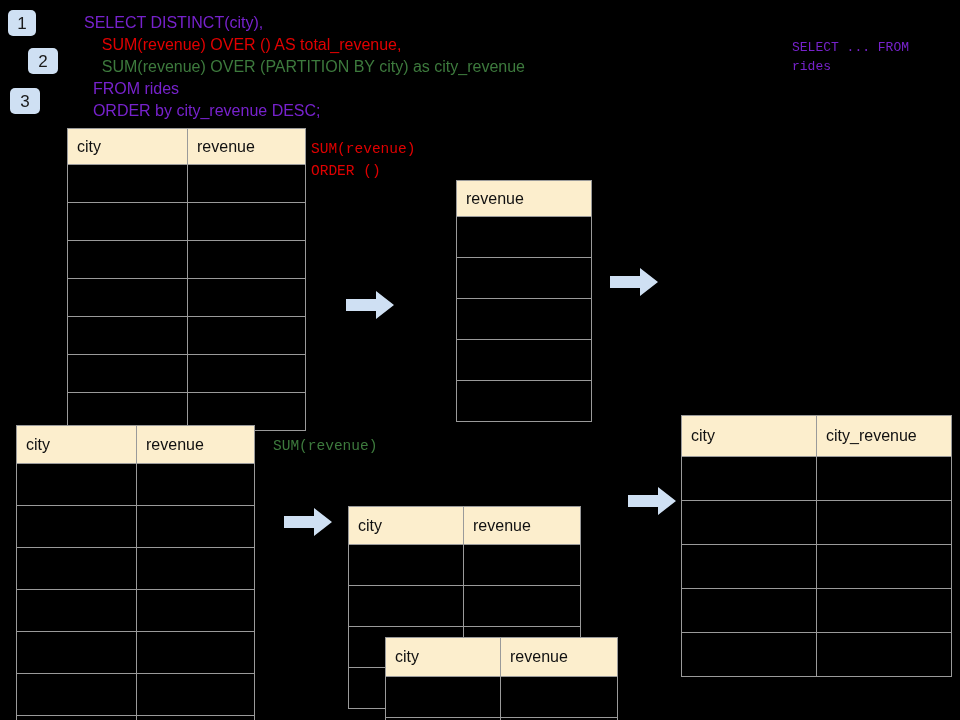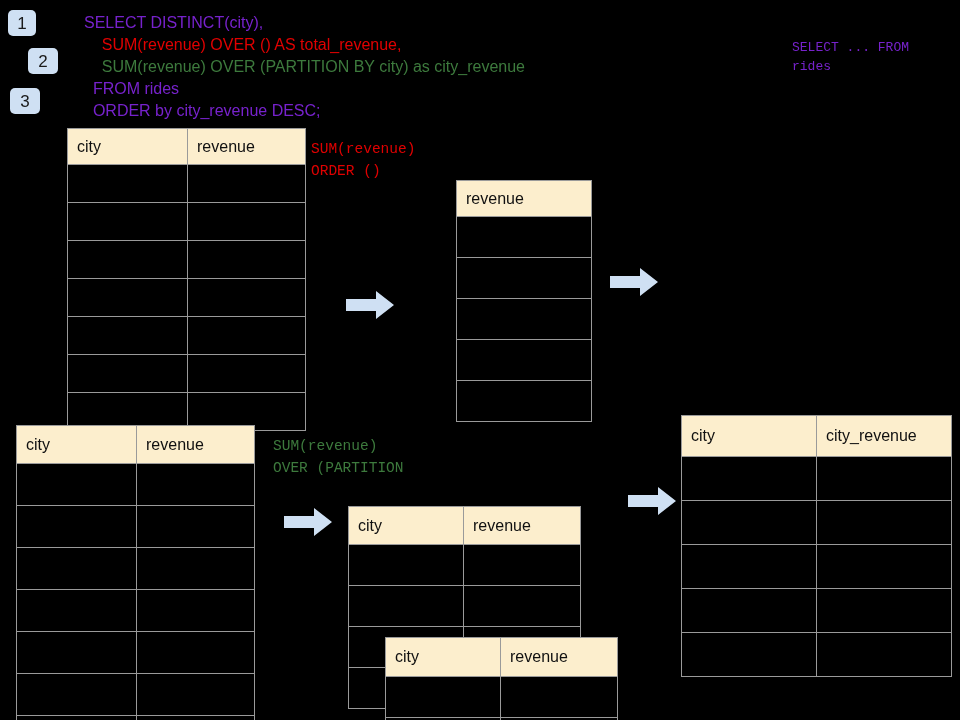--- a/index.html
+++ b/index.html
@@ -87,21 +87,21 @@
       <div class="badge" style="left: 28px; top: 48px; width: 30px; height: 26px; background: rgb(207, 224, 243); color: rgb(26, 26, 26);">2</div>
       <div class="badge" style="left: 10px; top: 88px; width: 30px; height: 26px; background: rgb(207, 224, 243); color: rgb(26, 26, 26);">3</div>
     </div>
 
   <div class="code" id="sql-block" style="left: 84px; top: 12px;"><div class="code-line" style="color: rgb(119, 34, 204);">SELECT DISTINCT(city),</div><div class="code-line" style="color: rgb(224, 0, 0);">    SUM(revenue) OVER () AS total_revenue,</div><div class="code-line" style="color: rgb(61, 122, 61);">    SUM(revenue) OVER (PARTITION BY city) as city_revenue</div><div class="code-line" style="color: rgb(119, 34, 204);">  FROM rides</div><div class="code-line" style="color: rgb(119, 34, 204);">  ORDER by city_revenue DESC;</div></div>
 
   <div class="annot" id="side-note" style="left: 749px; top: 38px; color: rgb(119, 34, 204); font-size: 13px; line-height: 19px; margin-left: 43px;"><div>SELECT ... FROM</div><div>rides</div></div>
 
   <div id="annotations">
       <div class="annot" style="left: 311px; top: 138px; color: rgb(224, 0, 0);"><div>SUM(revenue)</div><div>ORDER ()</div></div>
-      <div class="annot" style="left: 273px; top: 435px; color: rgb(61, 122, 61);"><div>SUM(revenue)</div><div>OVER (PARTITION</div></div>
+      <div class="annot" style="left: 273px; top: 435px; color: rgb(61, 122, 61);"><div>SUM(revenue)</div></div>
     </div>
 
   <div id="tables">
       <table class="tbl" style="left: 67px; top: 128px; width: 238px;">
         <colgroup>
           <col style="width: 120px;">
           <col style="width: 118px;">
         </colgroup>
         <tbody>
           <tr style="height: 35px;">

